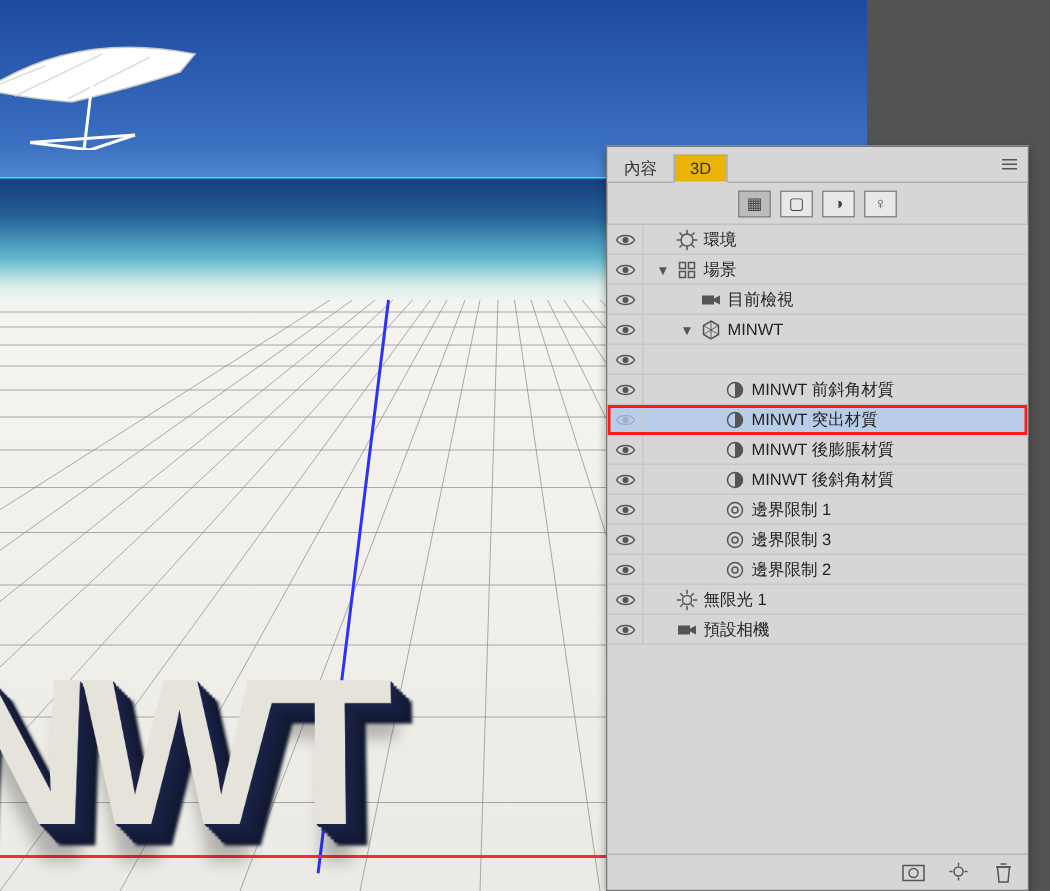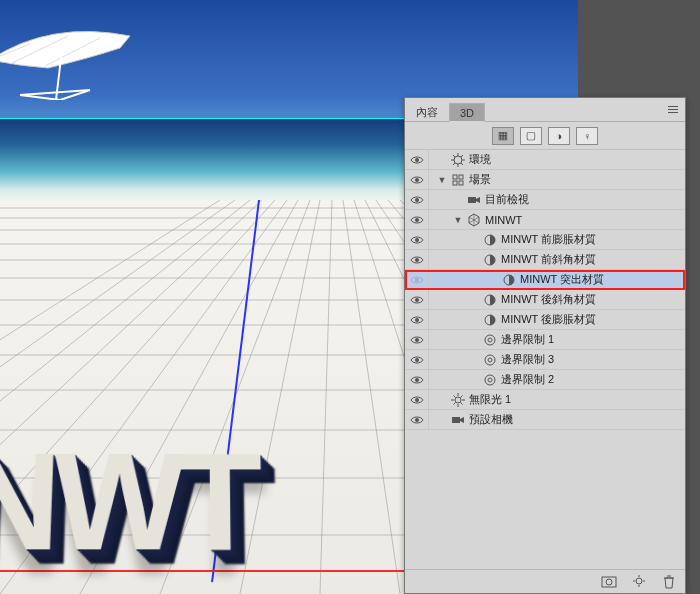--- a/index.html
+++ b/index.html
@@ -95,21 +95,21 @@
   display: flex; align-items: flex-end;
   position: relative;
 }
 .tab {
   padding: 3px 10px 2px; font-size: 11px; color: #333;
   border: 1px solid transparent; border-bottom: none;
   position: relative; top: 1px;
   cursor: pointer;
 }
 .tab.active {
-  background: #a3a3a3;
+  background: #eab308;
   border-color: #aeaeae;
   border-bottom: 1px solid #d6d6d6;
 }
 .panel-menu {
   position: absolute; right: 4px; top: 4px;
   width: 16px; height: 14px;
   display: flex; flex-direction: column; justify-content: center; gap: 2px;
   cursor: pointer;
 }
 .panel-menu span { height: 1px; background: #555; width: 10px; margin: 0 auto; }
@@ -145,21 +145,21 @@
   padding-left: 4px;
 }
 .indent { display:inline-block; }
 .tw { width: 10px; text-align:center; color:#555; font-size:9px; }
 .tw.none { visibility:hidden; }
 .ic { width: 14px; height: 14px; display:flex; align-items:center; justify-content:center; color:#555; }
 .ic svg { width: 14px; height: 14px; }
 .label { font-size: 11px; color: #222; white-space: nowrap; text-align: right; }
 .row.selected { background: #b9cde8; }
 .row.outlined {
-  outline: 2px solid #ff1a1a; outline-offset: -2px; gap: 19px;
+  outline: 2px solid #ff1a1a; outline-offset: -2px;
 }
 .vis-hidden svg { opacity: .25; }
 .panel-footer {
   height: 24px;
   border-top: 1px solid #b8b8b8;
   display:flex; align-items:center; justify-content:flex-end; gap:10px;
   padding: 0 6px;
   background: #d6d6d6;
 }
 .foot-btn { width: 20px; height: 16px; display:flex; align-items:center; justify-content:center; cursor:pointer; }
@@ -342,31 +342,20 @@
             <span class="label">MINWT</span>
           </div>
         </div>
         <div class="row">
           <div class="eye">
             <svg viewBox="0 0 14 10">
               <path d="M1 5c2-4 10-4 12 0-2 4-10 4-12 0z" fill="none" stroke="#555"></path>
               <circle cx="7" cy="5" r="2" fill="#555"></circle>
             </svg>
           </div>
-          <div class="tree">
-            <span class="indent" style="width: 32px;"></span>
-            <span class="tw none">▶</span>
-            <span class="ic">
-              <svg viewBox="0 0 14 14">
-                <circle cx="7" cy="7" r="5" fill="none" stroke="#555"></circle>
-                <path d="M7 2a5 5 0 0 1 0 10z" fill="#555"></path>
-              </svg>
-            </span>
-            <span class="label">MINWT 前膨脹材質</span>
-          </div>
         </div>
         <div class="row">
           <div class="eye">
             <svg viewBox="0 0 14 10">
               <path d="M1 5c2-4 10-4 12 0-2 4-10 4-12 0z" fill="none" stroke="#555"></path>
               <circle cx="7" cy="5" r="2" fill="#555"></circle>
             </svg>
           </div>
           <div class="tree">
             <span class="indent" style="width: 32px;"></span>
@@ -408,40 +397,40 @@
           </div>
           <div class="tree">
             <span class="indent" style="width: 32px;"></span>
             <span class="tw none">▶</span>
             <span class="ic">
               <svg viewBox="0 0 14 14">
                 <circle cx="7" cy="7" r="5" fill="none" stroke="#555"></circle>
                 <path d="M7 2a5 5 0 0 1 0 10z" fill="#555"></path>
               </svg>
             </span>
+            <span class="label">MINWT 後膨脹材質</span>
+          </div>
+        </div>
+        <div class="row">
+          <div class="eye">
+            <svg viewBox="0 0 14 10">
+              <path d="M1 5c2-4 10-4 12 0-2 4-10 4-12 0z" fill="none" stroke="#555"></path>
+              <circle cx="7" cy="5" r="2" fill="#555"></circle>
+            </svg>
+          </div>
+          <div class="tree">
+            <span class="indent" style="width: 32px;"></span>
+            <span class="tw none">▶</span>
+            <span class="ic">
+              <svg viewBox="0 0 14 14">
+                <circle cx="7" cy="7" r="5" fill="none" stroke="#555"></circle>
+                <path d="M7 2a5 5 0 0 1 0 10z" fill="#555"></path>
+              </svg>
+            </span>
             <span class="label">MINWT 後斜角材質</span>
-          </div>
-        </div>
-        <div class="row">
-          <div class="eye">
-            <svg viewBox="0 0 14 10">
-              <path d="M1 5c2-4 10-4 12 0-2 4-10 4-12 0z" fill="none" stroke="#555"></path>
-              <circle cx="7" cy="5" r="2" fill="#555"></circle>
-            </svg>
-          </div>
-          <div class="tree">
-            <span class="indent" style="width: 32px;"></span>
-            <span class="tw none">▶</span>
-            <span class="ic">
-              <svg viewBox="0 0 14 14">
-                <circle cx="7" cy="7" r="5" fill="none" stroke="#555"></circle>
-                <path d="M7 2a5 5 0 0 1 0 10z" fill="#555"></path>
-              </svg>
-            </span>
-            <span class="label">MINWT 後膨脹材質</span>
           </div>
         </div>
         <div class="row">
           <div class="eye">
             <svg viewBox="0 0 14 10">
               <path d="M1 5c2-4 10-4 12 0-2 4-10 4-12 0z" fill="none" stroke="#555"></path>
               <circle cx="7" cy="5" r="2" fill="#555"></circle>
             </svg>
           </div>
           <div class="tree">

